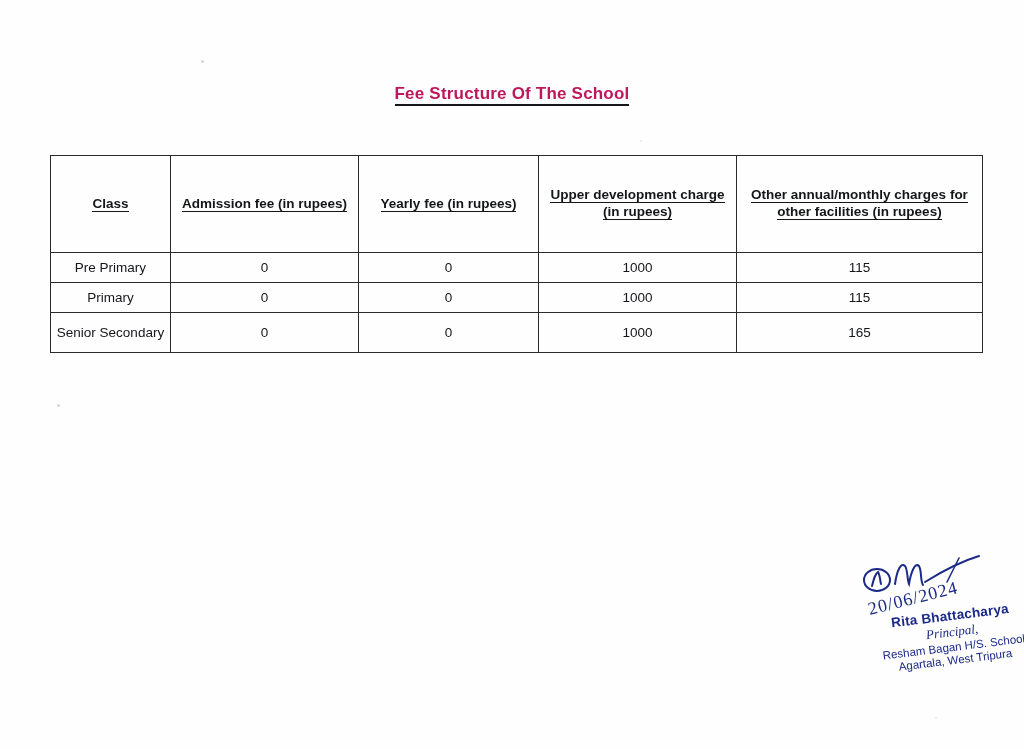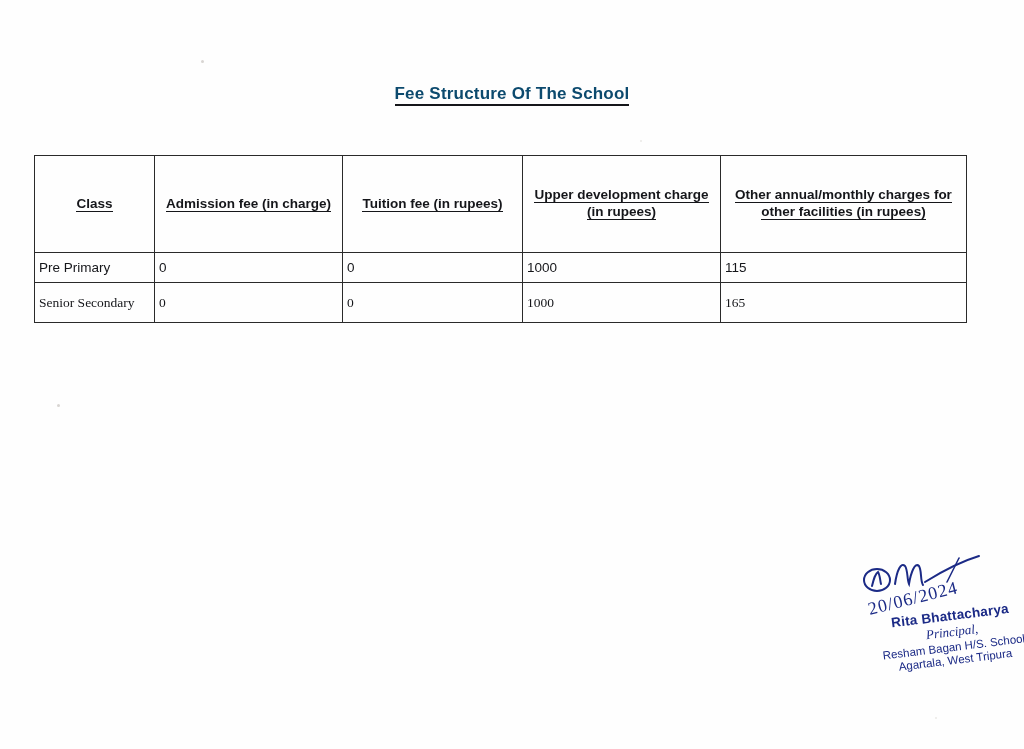--- a/index.html
+++ b/index.html
@@ -31,31 +31,31 @@
   .s4 { left: 935px; top: 717px; width: 2px; height: 2px; opacity: .5; }
 
   .doc-title {
     position: absolute;
     top: 84px;
     left: 0;
     width: 1024px;
     text-align: center;
     font-size: 17px;
     font-weight: bold;
-    color: #0c4a6e;
+    color: #be185d;
     letter-spacing: .2px;
   }
   .doc-title span {
     border-bottom: 2px solid #15161a;
     padding-bottom: 1px;
   }
 
   table.fee {
     position: absolute;
-    left: 34px;
+    left: 50px;
     top: 155px;
     width: 932px;
     border-collapse: collapse;
     table-layout: fixed;
   }
   table.fee col.c1 { width: 120px; }
   table.fee col.c2 { width: 188px; }
   table.fee col.c3 { width: 180px; }
   table.fee col.c4 { width: 198px; }
   table.fee col.c5 { width: 246px; }
@@ -73,28 +73,27 @@
     padding: 2px 6px;
     line-height: 1.25;
   }
   table.fee thead th .u {
     border-bottom: 1.5px solid #15161a;
     display: inline;
   }
   table.fee tbody td {
     height: 27px;
     font-size: 13.5px;
-    text-align: left;
+    text-align: center;
     vertical-align: middle;
     padding: 1px 4px;
     font-weight: normal;
   }
   table.fee tbody tr.tall td {
     height: 37px;
-    font-family: Liberation Serif, serif;
   }
   table.fee tbody td.cls {
     line-height: 1.15;
   }
 
   
   .sig-wrap {
     position: absolute;
     left: 855px;
     top: 548px;
@@ -166,36 +165,43 @@
         <col class="c3">
         <col class="c4">
         <col class="c5">
     </colgroup>
     <thead>
       <tr>
         <th>
           <span class="u">Class</span>
         </th>
         <th>
-          <span class="u">Admission fee (in charge)</span>
-        </th>
-        <th>
-          <span class="u">Tuition fee (in rupees)</span>
+          <span class="u">Admission fee (in rupees)</span>
+        </th>
+        <th>
+          <span class="u">Yearly fee (in rupees)</span>
         </th>
         <th>
           <span class="u">Upper development charge (in rupees)</span>
         </th>
         <th>
           <span class="u">Other annual/monthly charges for other facilities (in rupees)</span>
         </th>
       </tr>
     </thead>
     <tbody>
       <tr>
         <td class="cls">Pre Primary</td>
+        <td>0</td>
+        <td>0</td>
+        <td>1000</td>
+        <td>115</td>
+      </tr>
+      <tr>
+        <td class="cls">Primary</td>
         <td>0</td>
         <td>0</td>
         <td>1000</td>
         <td>115</td>
       </tr>
       <tr class="tall">
         <td class="cls">Senior Secondary</td>
         <td>0</td>
         <td>0</td>
         <td>1000</td>

